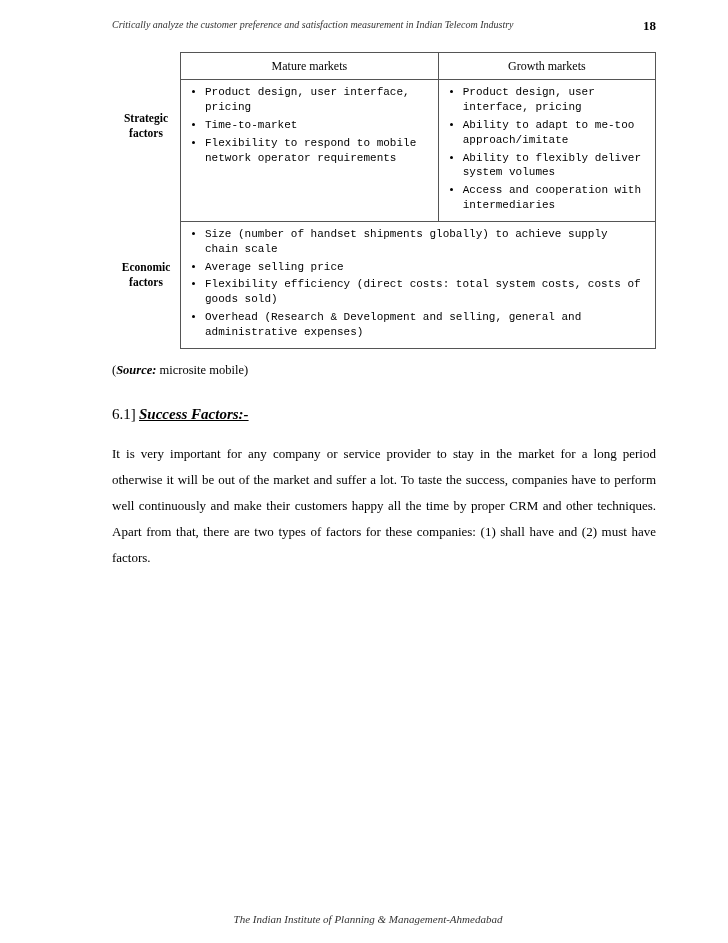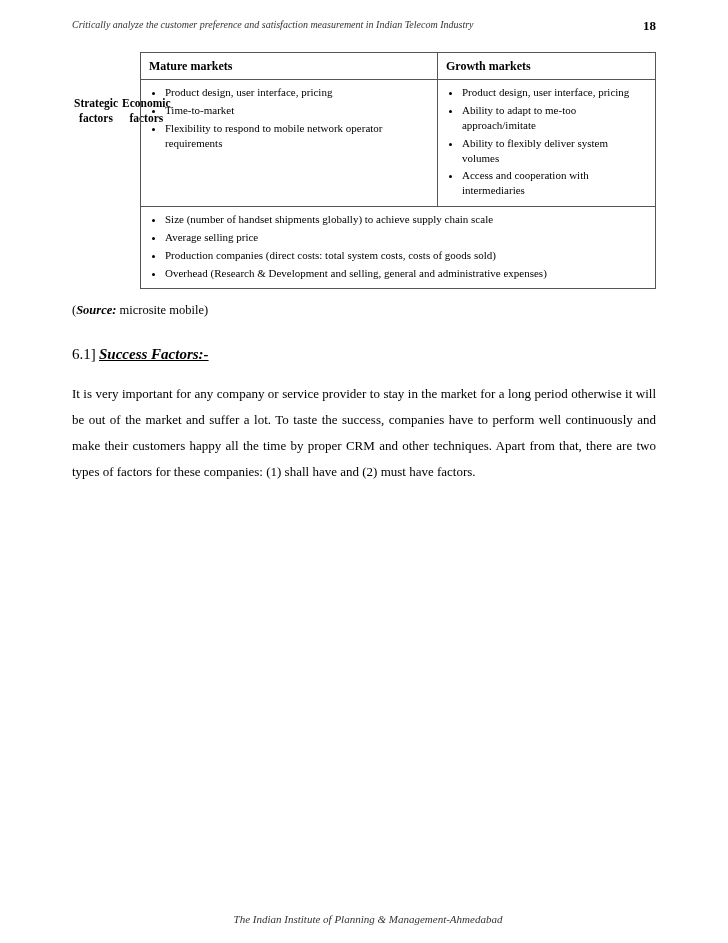--- a/index.html
+++ b/index.html
@@ -14,21 +14,21 @@
       font-size: 13px;
       color: #000000;
       width: 728px;
       min-height: 943px;
       position: relative;
     }
 
     .page-container {
       width: 728px;
       min-height: 943px;
-      padding: 18px 72px 60px 72px;
+      padding: 18px 72px 60px 112px;
       position: relative;
     }
 
     .page-header {
       display: flex;
       justify-content: space-between;
       align-items: flex-start;
       margin-bottom: 18px;
     }
 
@@ -42,20 +42,21 @@
 
     .page-number {
       font-size: 13px;
       font-weight: bold;
     }
 
     .bullet-list {
       list-style: disc;
       padding-left: 16px;
       margin: 0;
+      font-family: Liberation Mono, monospace;
     }
 
     .bullet-list li {
       margin-bottom: 3px;
       line-height: 1.35;
     }
 
     .source-line {
       font-size: 12.5px;
       margin-top: 10px;
@@ -101,33 +102,33 @@
     }
 
     .full-table td, .full-table th {
       border: 1px solid #555;
       padding: 5px 8px;
       vertical-align: top;
       line-height: 1.35;
     }
 
     .full-table th {
-      text-align: left;
-      font-weight: bold;
+      text-align: center;
+      font-weight: normal;
       font-size: 12px;
     }
 
     .figure-outer {
       display: flex;
       margin: 8px 0 14px 0;
     }
 
     .label-column {
       display: flex;
-      flex-direction: row;
+      flex-direction: column;
       justify-content: space-around;
       width: 68px;
       flex-shrink: 0;
     }
 
     .label-block {
       text-align: center;
       font-weight: bold;
       font-size: 11.5px;
       line-height: 1.3;
@@ -183,21 +184,21 @@
                 <li>Ability to flexibly deliver system volumes</li>
                 <li>Access and cooperation with intermediaries</li>
               </ul>
             </td>
           </tr>
           <tr>
             <td colspan="2">
               <ul class="bullet-list">
                 <li>Size (number of handset shipments globally) to achieve supply chain scale</li>
                 <li>Average selling price</li>
-                <li>Production companies (direct costs: total system costs, costs of goods sold)</li>
+                <li>Flexibility efficiency (direct costs: total system costs, costs of goods sold)</li>
                 <li>Overhead (Research &amp; Development and selling, general and administrative expenses)</li>
               </ul>
             </td>
           </tr>
         </tbody>
       </table>
     </div>
   </div>
 
   <div class="source-line">

